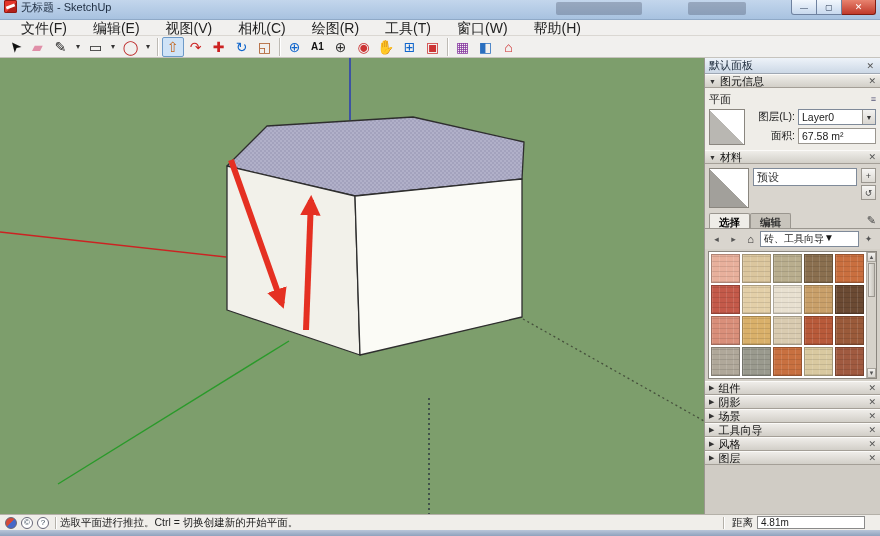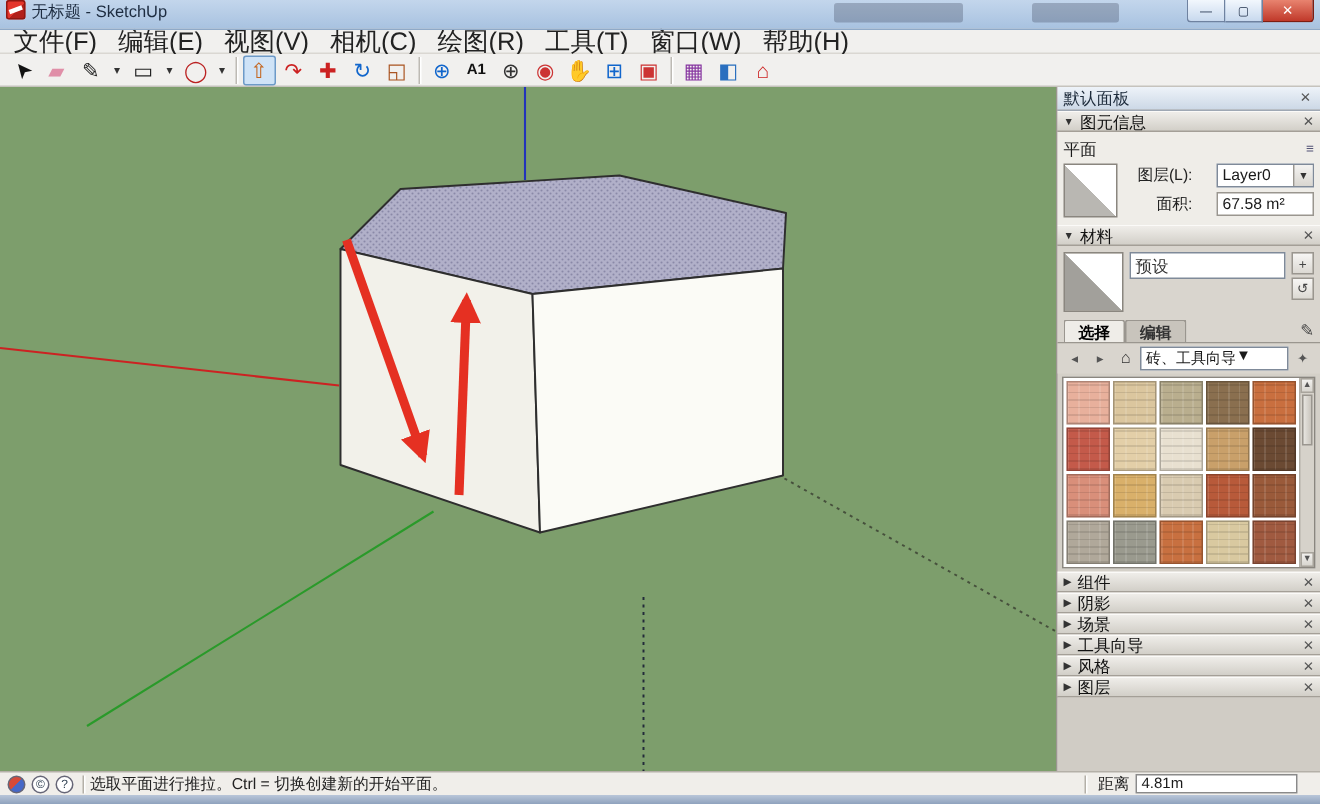--- a/index.html
+++ b/index.html
@@ -16,21 +16,21 @@
   .smudge1 { left:556px; width:86px; }
   .smudge2 { left:688px; width:58px; }
   .win-controls { position:absolute; right:4px; top:0; display:flex; }
   .wbtn { height:15px; display:flex; align-items:center; justify-content:center; font-size:8px; color:#20304a; border:1px solid #6f82a0; border-top:none; background:linear-gradient(#f2f7fd,#c8d9ee); }
   .wbtn.min { width:26px; border-radius:0 0 0 3px; }
   .wbtn.max { width:25px; border-left:none; }
   .wbtn.close { width:34px; border-left:none; border-radius:0 0 3px 0; background:linear-gradient(#e8836f,#c0392a); color:#fff; border-color:#7e1d12; font-size:9px; }
 
   
   .menubar { height:16px; background:#f1f0ee; border-bottom:1px solid #dad7d2; display:flex; align-items:center; padding-left:2px; }
-  .menu-item { padding:0 7px; font-size:17px; color:#222; height:16px; line-height:16px; }
+  .menu-item { padding:0 7px; font-size:14px; color:#222; height:16px; line-height:16px;margin-left:12px; }
 
   
   .toolbar { height:22px; background:#f1f0ee; border-bottom:1px solid #c6c3bd; display:flex; align-items:center; padding-left:3px; }
   .tb-btn { width:22px; height:20px; display:flex; align-items:center; justify-content:center; margin:0 0.5px; border:1px solid transparent; border-radius:2px; }
   .tb-btn.dd { width:11px; }
   .tb-btn.pressed { background:#cfe3f7; border-color:#6d9ac8; }
   .tb-btn .glyph { font-size:14px; line-height:1; display:inline-block; }
   .tb-btn.dd .glyph { font-size:8px; }
   .tb-sep { width:1px; height:18px; background:#bdbab4; margin:0 3px; box-shadow:1px 0 0 #fff; }
 
@@ -48,21 +48,21 @@
   .section-bar .tri { font-size:7px; margin-right:4px; color:#333; }
   .section-bar .lbl { color:#111; }
   .section-bar .x { margin-left:auto; font-size:9px; color:#555; }
 
   .entity-box { background:#efede8; padding:3px 4px 5px 4px; }
   .entity-top { display:flex; align-items:center; height:16px; }
   .entity-menu { margin-left:auto; font-size:9px; color:#557; }
   .entity-body { display:flex; margin-top:2px; }
   .face-thumb { width:36px; height:36px; border:1px solid #8a867f; background:linear-gradient(45deg,#b9b7b2 49.5%,#ffffff 50%); margin-right:6px; }
   .entity-fields { flex:1; display:flex; flex-direction:column; gap:3px; }
-  .field-row { display:flex; align-items:center; gap:16px; }
+  .field-row { display:flex; align-items:center; gap:3px; }
   .field-row .flabel { width:44px; text-align:right; color:#222; font-size:10.5px; }
   .combo { flex:1; height:16px; background:#fff; border:1px solid #7f8a99; display:flex; align-items:center; padding-left:3px; font-size:10.5px; }
   .combo .dd-arrow { margin-left:auto; width:13px; height:100%; background:linear-gradient(#f4f3f1,#d9d6d0); border-left:1px solid #9a968f; display:flex; align-items:center; justify-content:center; font-size:7px; color:#333; }
   .fbox { flex:1; height:16px; background:#fff; border:1px solid #9a968f; display:flex; align-items:center; padding-left:3px; font-size:10.5px; }
 
   .materials-box { background:#d9d5ce; padding:4px; display:flex; gap:4px;text-align:center; }
   .mat-preview { width:40px; height:40px; border:1px solid #8a867f; background:linear-gradient(45deg,#a2a09b 49.5%,#ffffff 50%); }
   .mat-name { flex:1; height:18px; background:#fff; border:1px solid #7f8a99; padding-left:3px; display:flex; align-items:center; color:#333; }
   .mat-side { display:flex; flex-direction:column; gap:2px; }
   .mini-btn { width:15px; height:15px; border:1px solid #9a968f; background:linear-gradient(#f7f6f4,#dcd9d3); display:flex; align-items:center; justify-content:center; font-size:9px; color:#444; }

